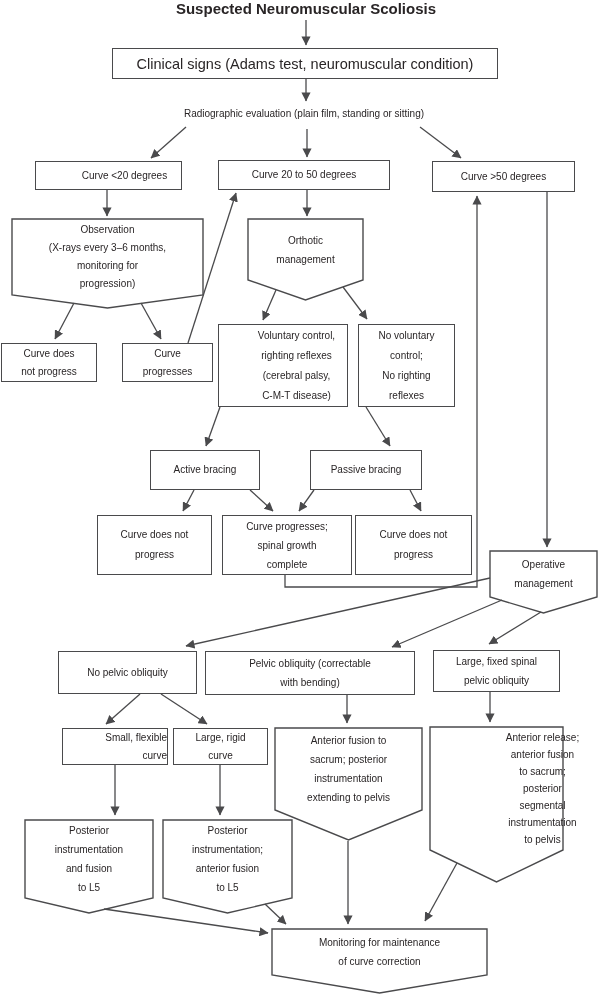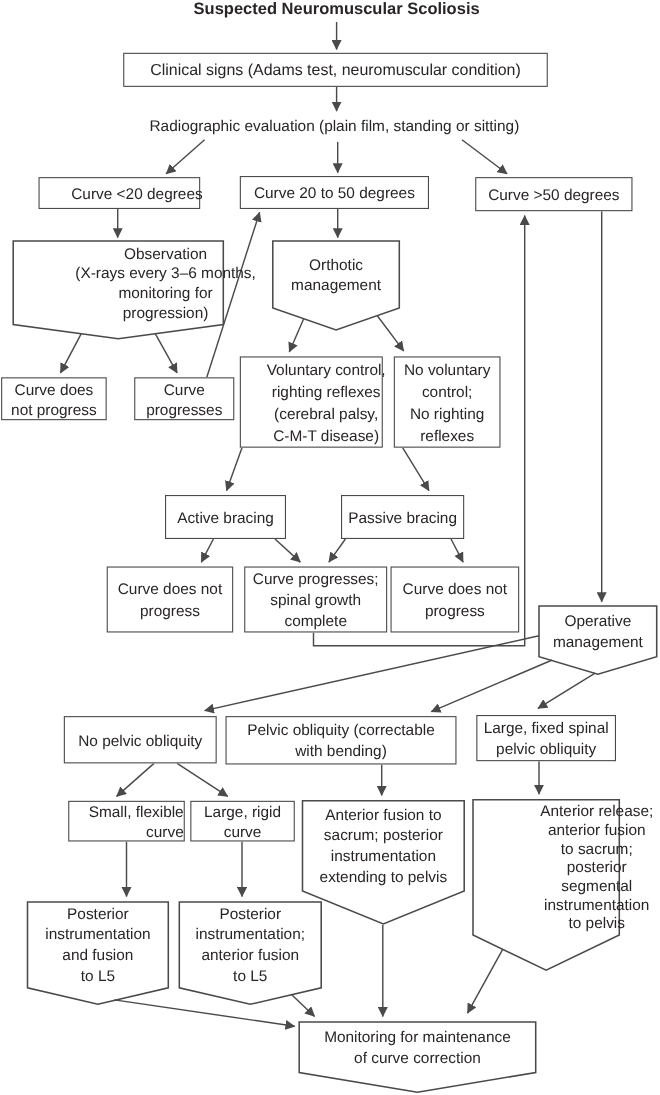--- a/index.html
+++ b/index.html
@@ -6,21 +6,21 @@
 6; --bg:#ffffff; }
   html,body{margin:0;padding:0;background:var(--bg);}
   body{font-family:"Liberation Sans", sans-serif;}
   #canvas{position:relative;width:600px;height:995px;background:var(--bg);overflow:hidden;}
   #connector-svg{position:absolute;left:0;top:0;width:600px;height:995px;}
   .shape{fill:#ffffff;stroke:var(--line);stroke-width:1.4;}
   .edge{fill:none;stroke:var(--line);stroke-width:1.3;}
   #arrowhead path{fill:var(--line);}
   .node{position:absolute;display:flex;flex-direction:column;justify-content:center;
         align-items:center;text-align:center;color:var(--text);
-        font-size:14px;line-height:18px;white-space:nowrap;z-index:2;}
+        font-size:10px;line-height:18px;white-space:nowrap;z-index:2;}
   .node.rect{border:1.4px solid var(--line);background:#fff;box-sizing:border-box;}
   .node.pentagon{background:transparent;}
   .node.text{background:transparent;}
   .node.bold{font-weight:bold;font-size:15px;}
 </style>
 </head>
 <body>
 
 <div id="canvas">
   <svg id="connector-svg" viewBox="0 0 600 995" xmlns="http://www.w3.org/2000/svg">
@@ -86,21 +86,21 @@
     </div>
     <div class="node rect" style="left: 35px; top: 161px; width: 147px; height: 29px; padding-left: 32px;">
       <div>Curve &lt;20 degrees</div>
     </div>
     <div class="node rect" style="left: 218px; top: 160px; width: 172px; height: 30px;">
       <div>Curve 20 to 50 degrees</div>
     </div>
     <div class="node rect" style="left: 432px; top: 161px; width: 143px; height: 31px;">
       <div>Curve &gt;50 degrees</div>
     </div>
-    <div class="node pentagon" style="left: 12px; top: 219px; width: 191px; height: 76px; line-height: 18px; padding-left: 43px;">
+    <div class="node pentagon" style="left: 12px; top: 219px; width: 191px; height: 76px; line-height: 18px;">
       <div>Observation</div>
       <div>(X-rays every 3–6 months,</div>
       <div>monitoring for</div>
       <div>progression)</div>
     </div>
     <div class="node rect" style="left: 1px; top: 343px; width: 96px; height: 39px; line-height: 18px;">
       <div>Curve does</div>
       <div>not progress</div>
     </div>
     <div class="node rect" style="left: 122px; top: 343px; width: 91px; height: 39px; line-height: 18px;">

